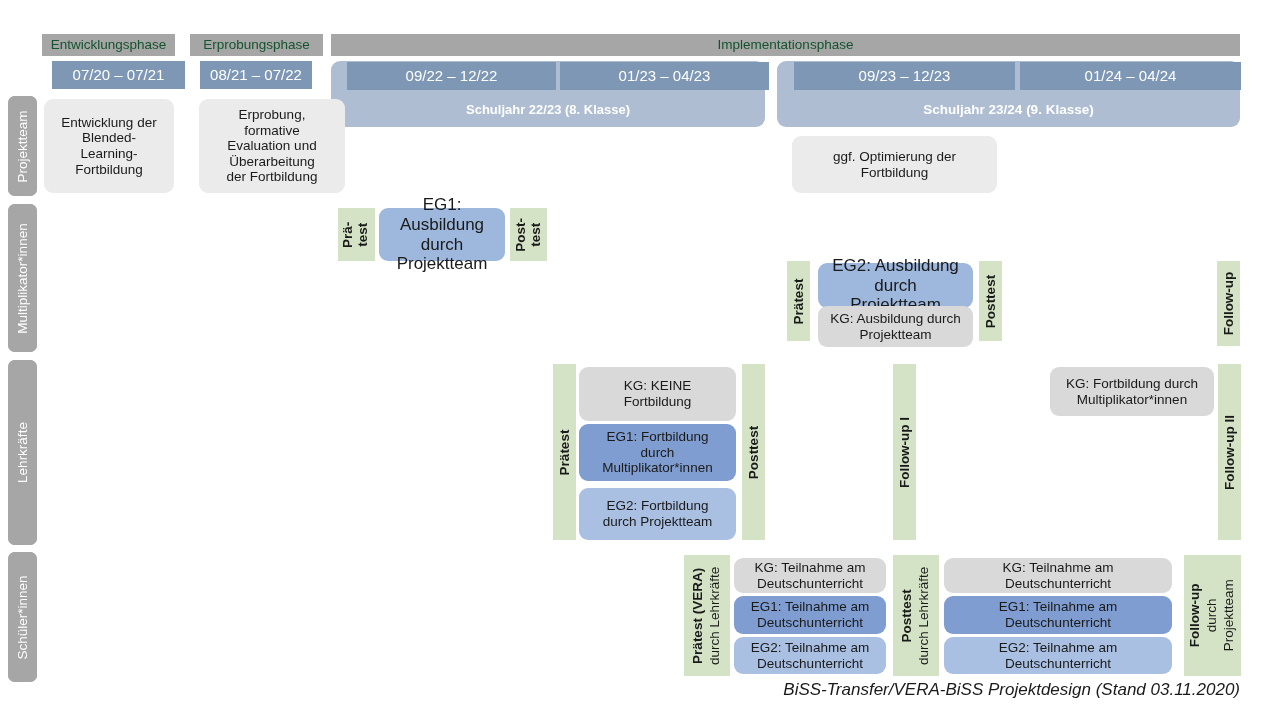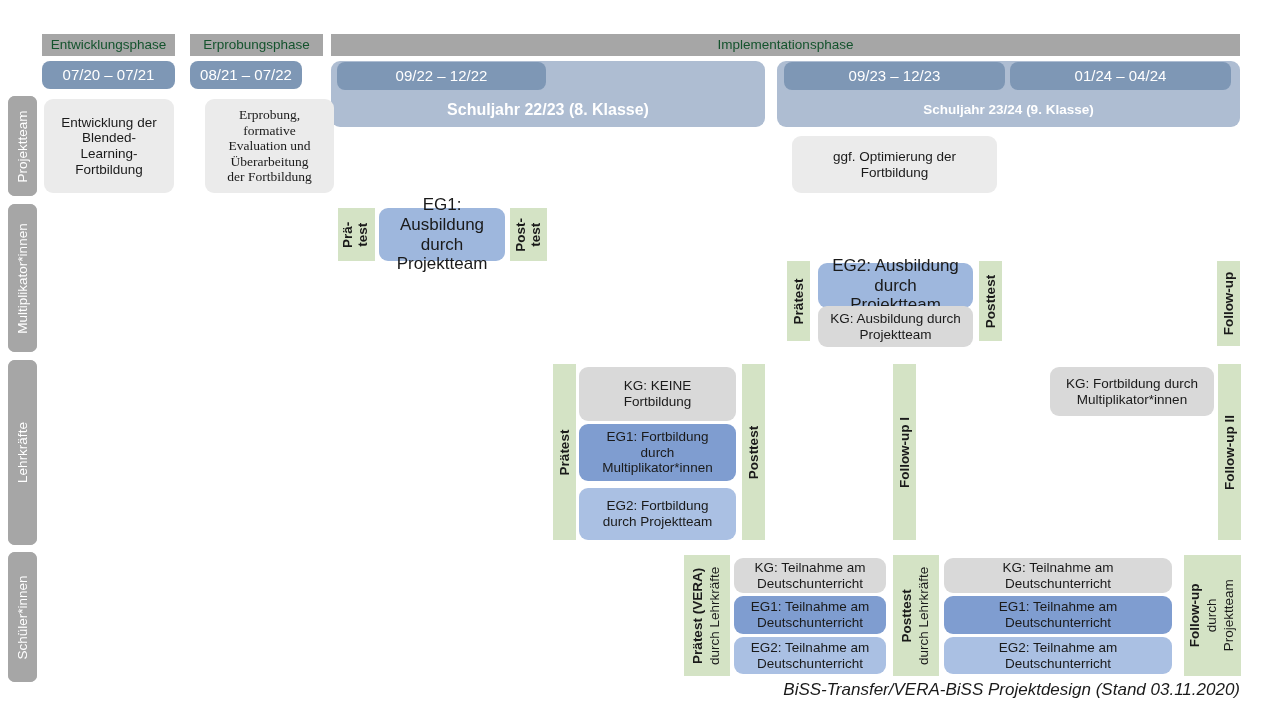--- a/index.html
+++ b/index.html
@@ -34,21 +34,21 @@
     display:flex;align-items:center;justify-content:center;
     width:100%;height:100%;
   }
 
   
   .phasebar{
     background:#a6a6a6;color:#14532d;font-size:13.5px;
   }
   
   .datechip{
-    background:#7e97b5;color:#ffffff;font-size:15px;border-radius:8px;
+    background:#7e97b5;color:#ffffff;font-size:15px;border-radius:0;margin-left:10px;
   }
   
   .yearband{
     background:#aebdd2;color:#ffffff;font-size:13.5px;font-weight:bold;
     border-radius:9px;
   }
   
   .graybox{background:#ebebeb;border-radius:9px;font-size:13.5px;}
   .graybox2{background:#d9d9d9;border-radius:9px;font-size:13.5px;}
   
@@ -96,25 +96,28 @@
 
   <div class="abs datechip bx" style="left:42px;top:61px;width:133px;height:28px;">
     <span>07/20 – 07/21</span>
   </div>
   <div class="abs datechip bx" style="left:190px;top:61px;width:112px;height:28px;">
     <span>08/21 – 07/22</span>
   </div>
 
   <div class="abs yearband" style="left:331px;top:61px;width:434px;height:66px;">
   </div>
-  <div class="abs bx" style="left:331px;top:95px;width:434px;height:30px;color:#ffffff;font-size:16px;font-weight:bold;">
+  <div class="abs bx" style="left:331px;top:95px;width:434px;height:30px;color:#ffffff;font-size:13px;font-weight:bold;">
     <span>Schuljahr 22/23 (8. Klasse)</span>
   </div>
   <div class="abs datechip bx" style="left:337px;top:62px;width:209px;height:28px;">
     <span>09/22 – 12/22</span>
+  </div>
+  <div class="abs datechip bx" style="left:550px;top:62px;width:209px;height:28px;">
+    <span>01/23 – 04/23</span>
   </div>
 
   <div class="abs yearband" style="left:777px;top:61px;width:463px;height:66px;">
   </div>
   <div class="abs bx" style="left:777px;top:95px;width:463px;height:30px;color:#ffffff;font-size:13.5px;font-weight:bold;">
     <span>Schuljahr 23/24 (9. Klasse)</span>
   </div>
   <div class="abs datechip bx" style="left:784px;top:62px;width:221px;height:28px;">
     <span>09/23 – 12/23</span>
   </div>
@@ -142,21 +145,21 @@
         <span class="rot">Schüler*innen</span>
       </div>
   </div>
 
   <div class="abs graybox bx" style="left:44px;top:99px;width:130px;height:94px;padding:4px;">
     <span>Entwicklung der
 Blended-
 Learning-
 Fortbildung</span>
   </div>
-  <div class="abs graybox bx" style="left:205px;top:99px;width:129px;height:94px;padding:4px;font-family:Liberation Serif, serif;">
+  <div class="abs graybox bx" style="left:199px;top:99px;width:146px;height:94px;padding:4px;">
     <span>Erprobung,
 formative
 Evaluation und
 Überarbeitung
 der Fortbildung</span>
   </div>
   <div class="abs graybox bx" style="left:792px;top:136px;width:205px;height:57px;padding:4px;">
     <span>ggf. Optimierung der
 Fortbildung</span>
   </div>

